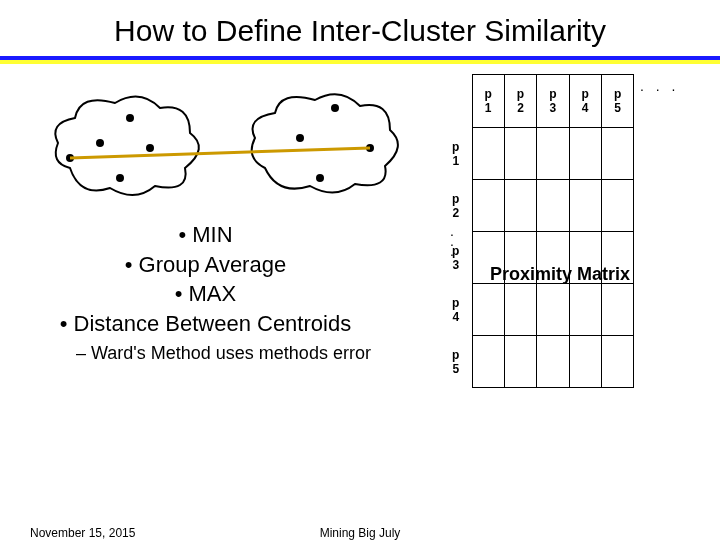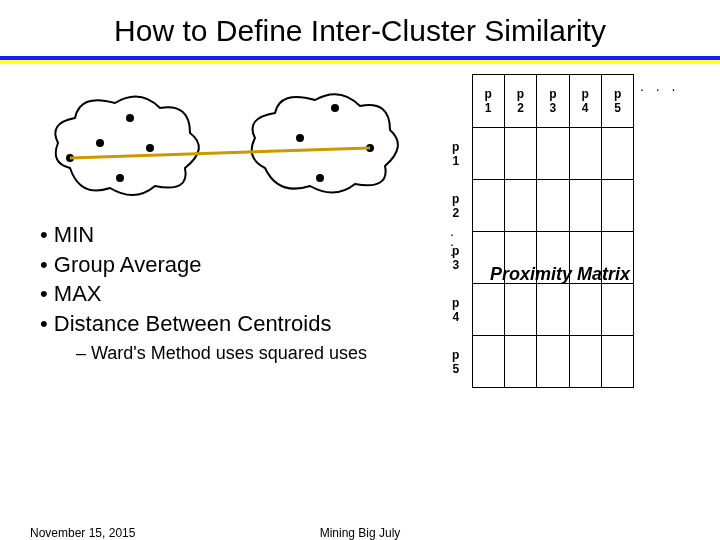--- a/index.html
+++ b/index.html
@@ -66,30 +66,29 @@
   }
   .vdots {
     position: absolute;
     font-size: 14px;
     line-height: 10px;
   }
   .matrix-caption {
     position: absolute;
     font-weight: bold;
     font-size: 18px;
-    font-style: italic;
   }
   .bullets {
     position: absolute;
     left: 40px;
     top: 150px;
     font-size: 22px;
     line-height: 1.35;
   }
-  .bullets li { list-style: none; }
+  .bullets li { list-style: none; text-align: center; }
   .bullets li::before {
     content: "• ";
   }
   .sub {
     font-size: 18px;
     margin-left: 36px;
     margin-top: 2px;
   }
   .sub::before { content: "– "; }
   .footer {
@@ -188,21 +187,21 @@
     <div class="hdots" style="left:200px;top:4px">. . .</div>
     <div class="vdots" style="left:10px;top:152px">.<br>.<br>.</div>
     <div class="matrix-caption" style="left:50px;top:190px">Proximity Matrix</div>
   </div>
 
   <ul class="bullets">
     <li>MIN</li>
     <li>Group Average</li>
     <li>MAX</li>
     <li>Distance Between Centroids</li>
-    <div class="sub">Ward's Method uses squared uses</div>
+    <div class="sub">Ward's Method uses methods error</div>
   </ul>
 
 </div>
 
 <div class="footer">
   <span class="date">November 15, 2015</span>
   <span class="center">Mining Big July</span>
   <span class="page">95</span>
 </div>
 

